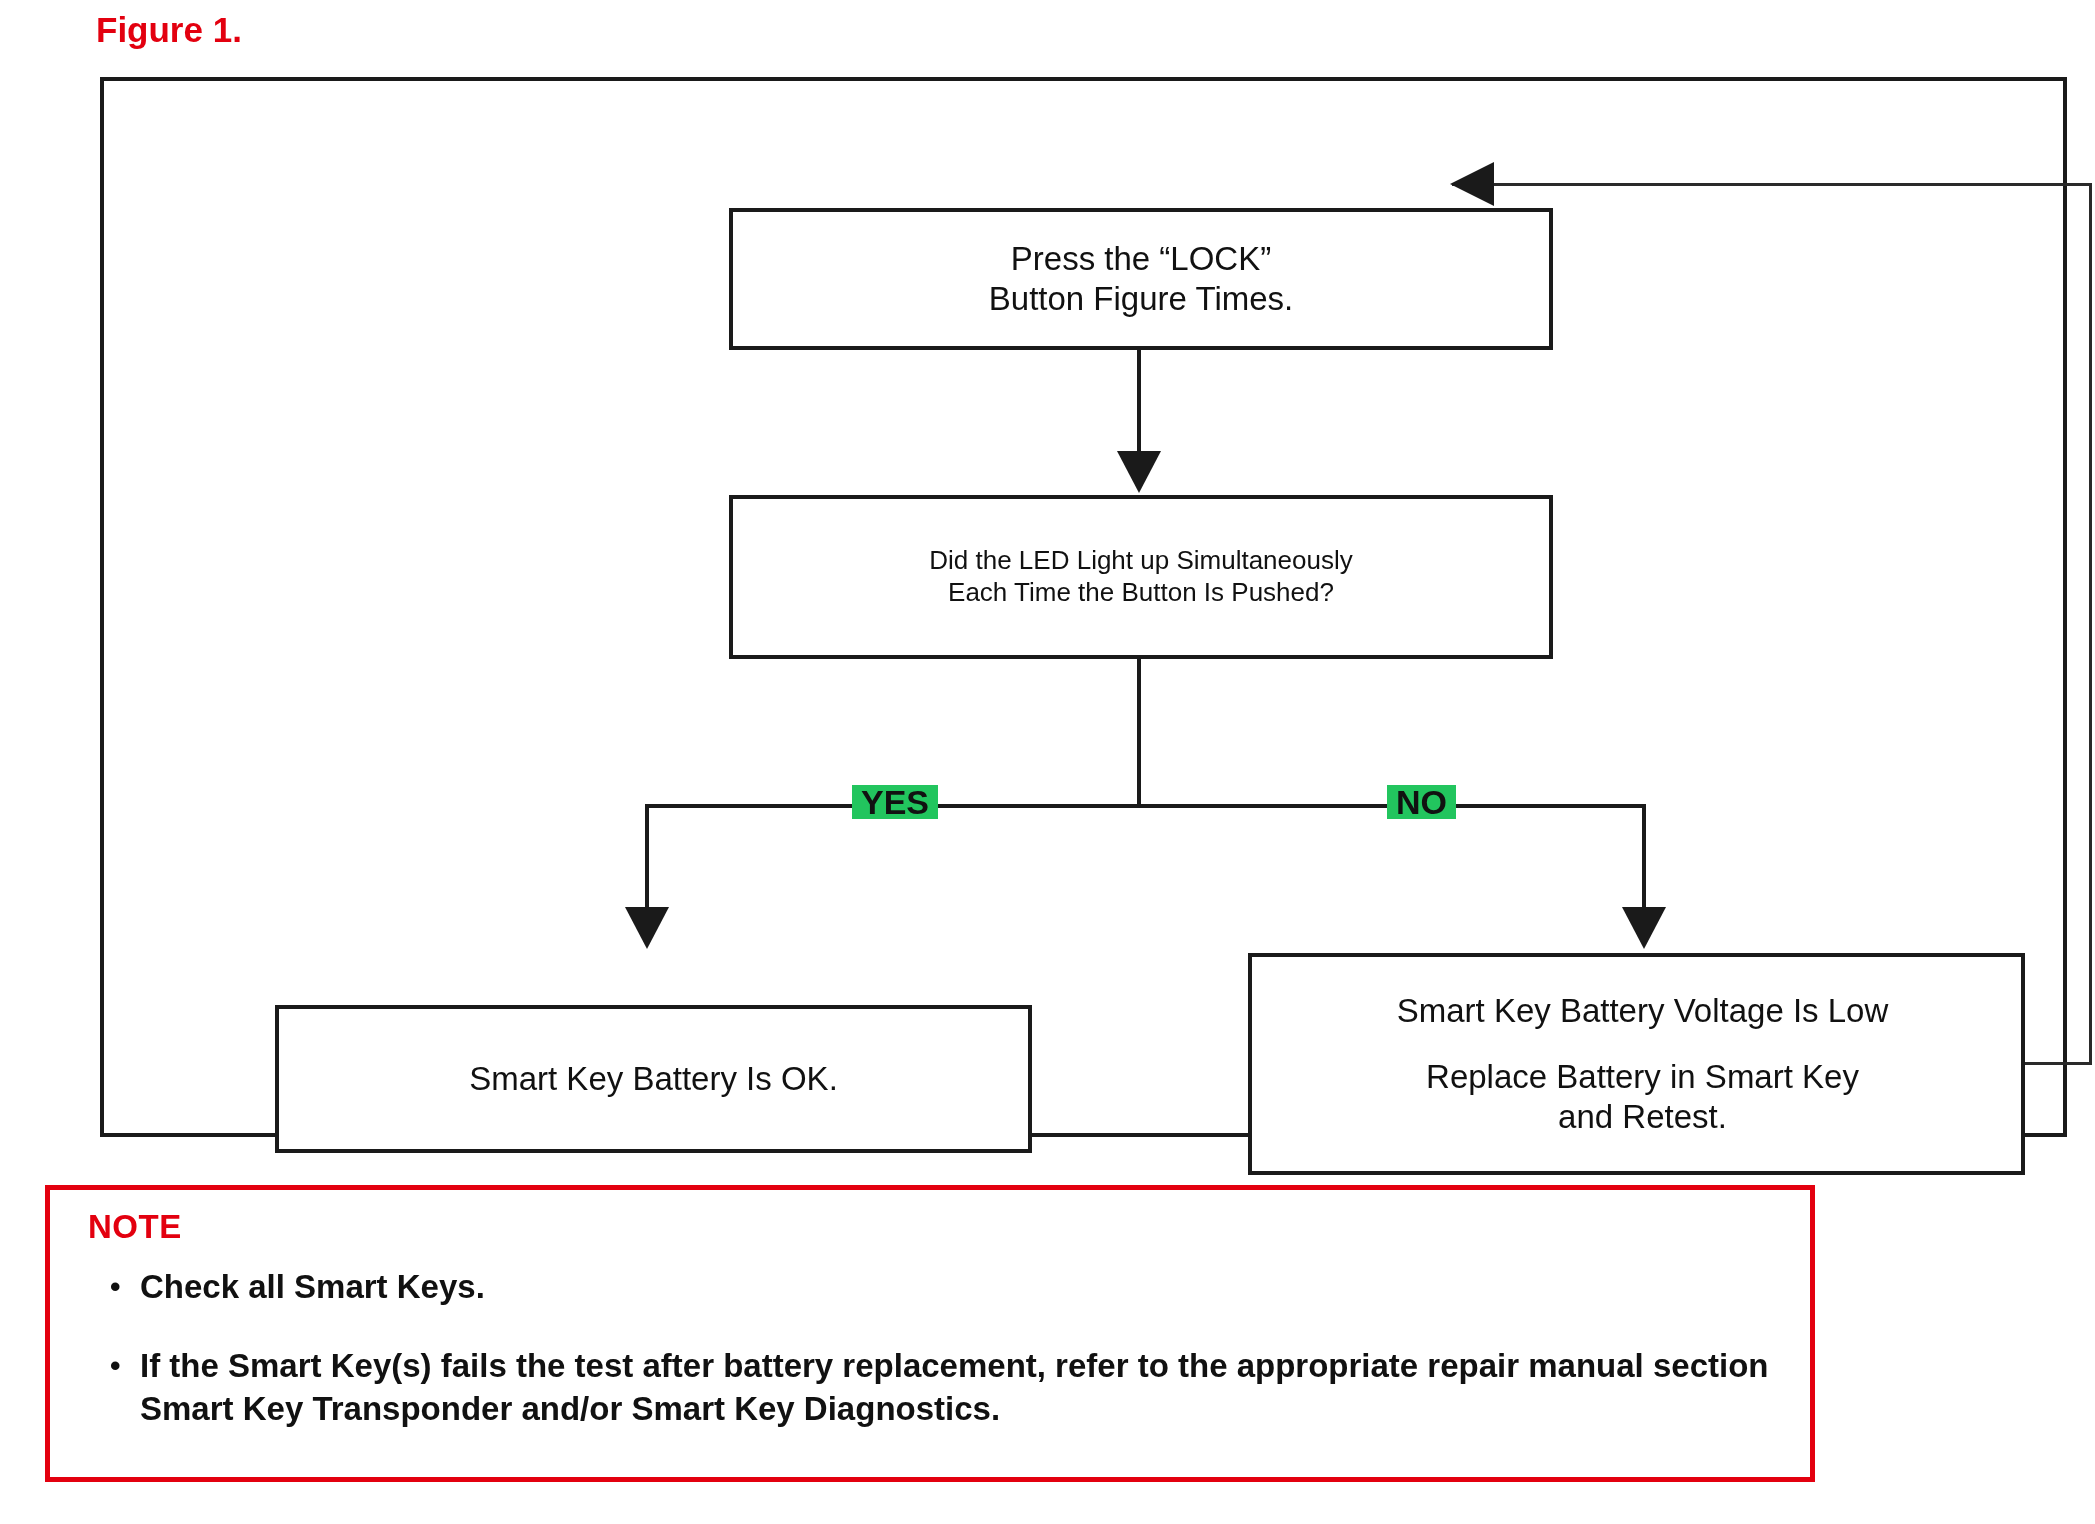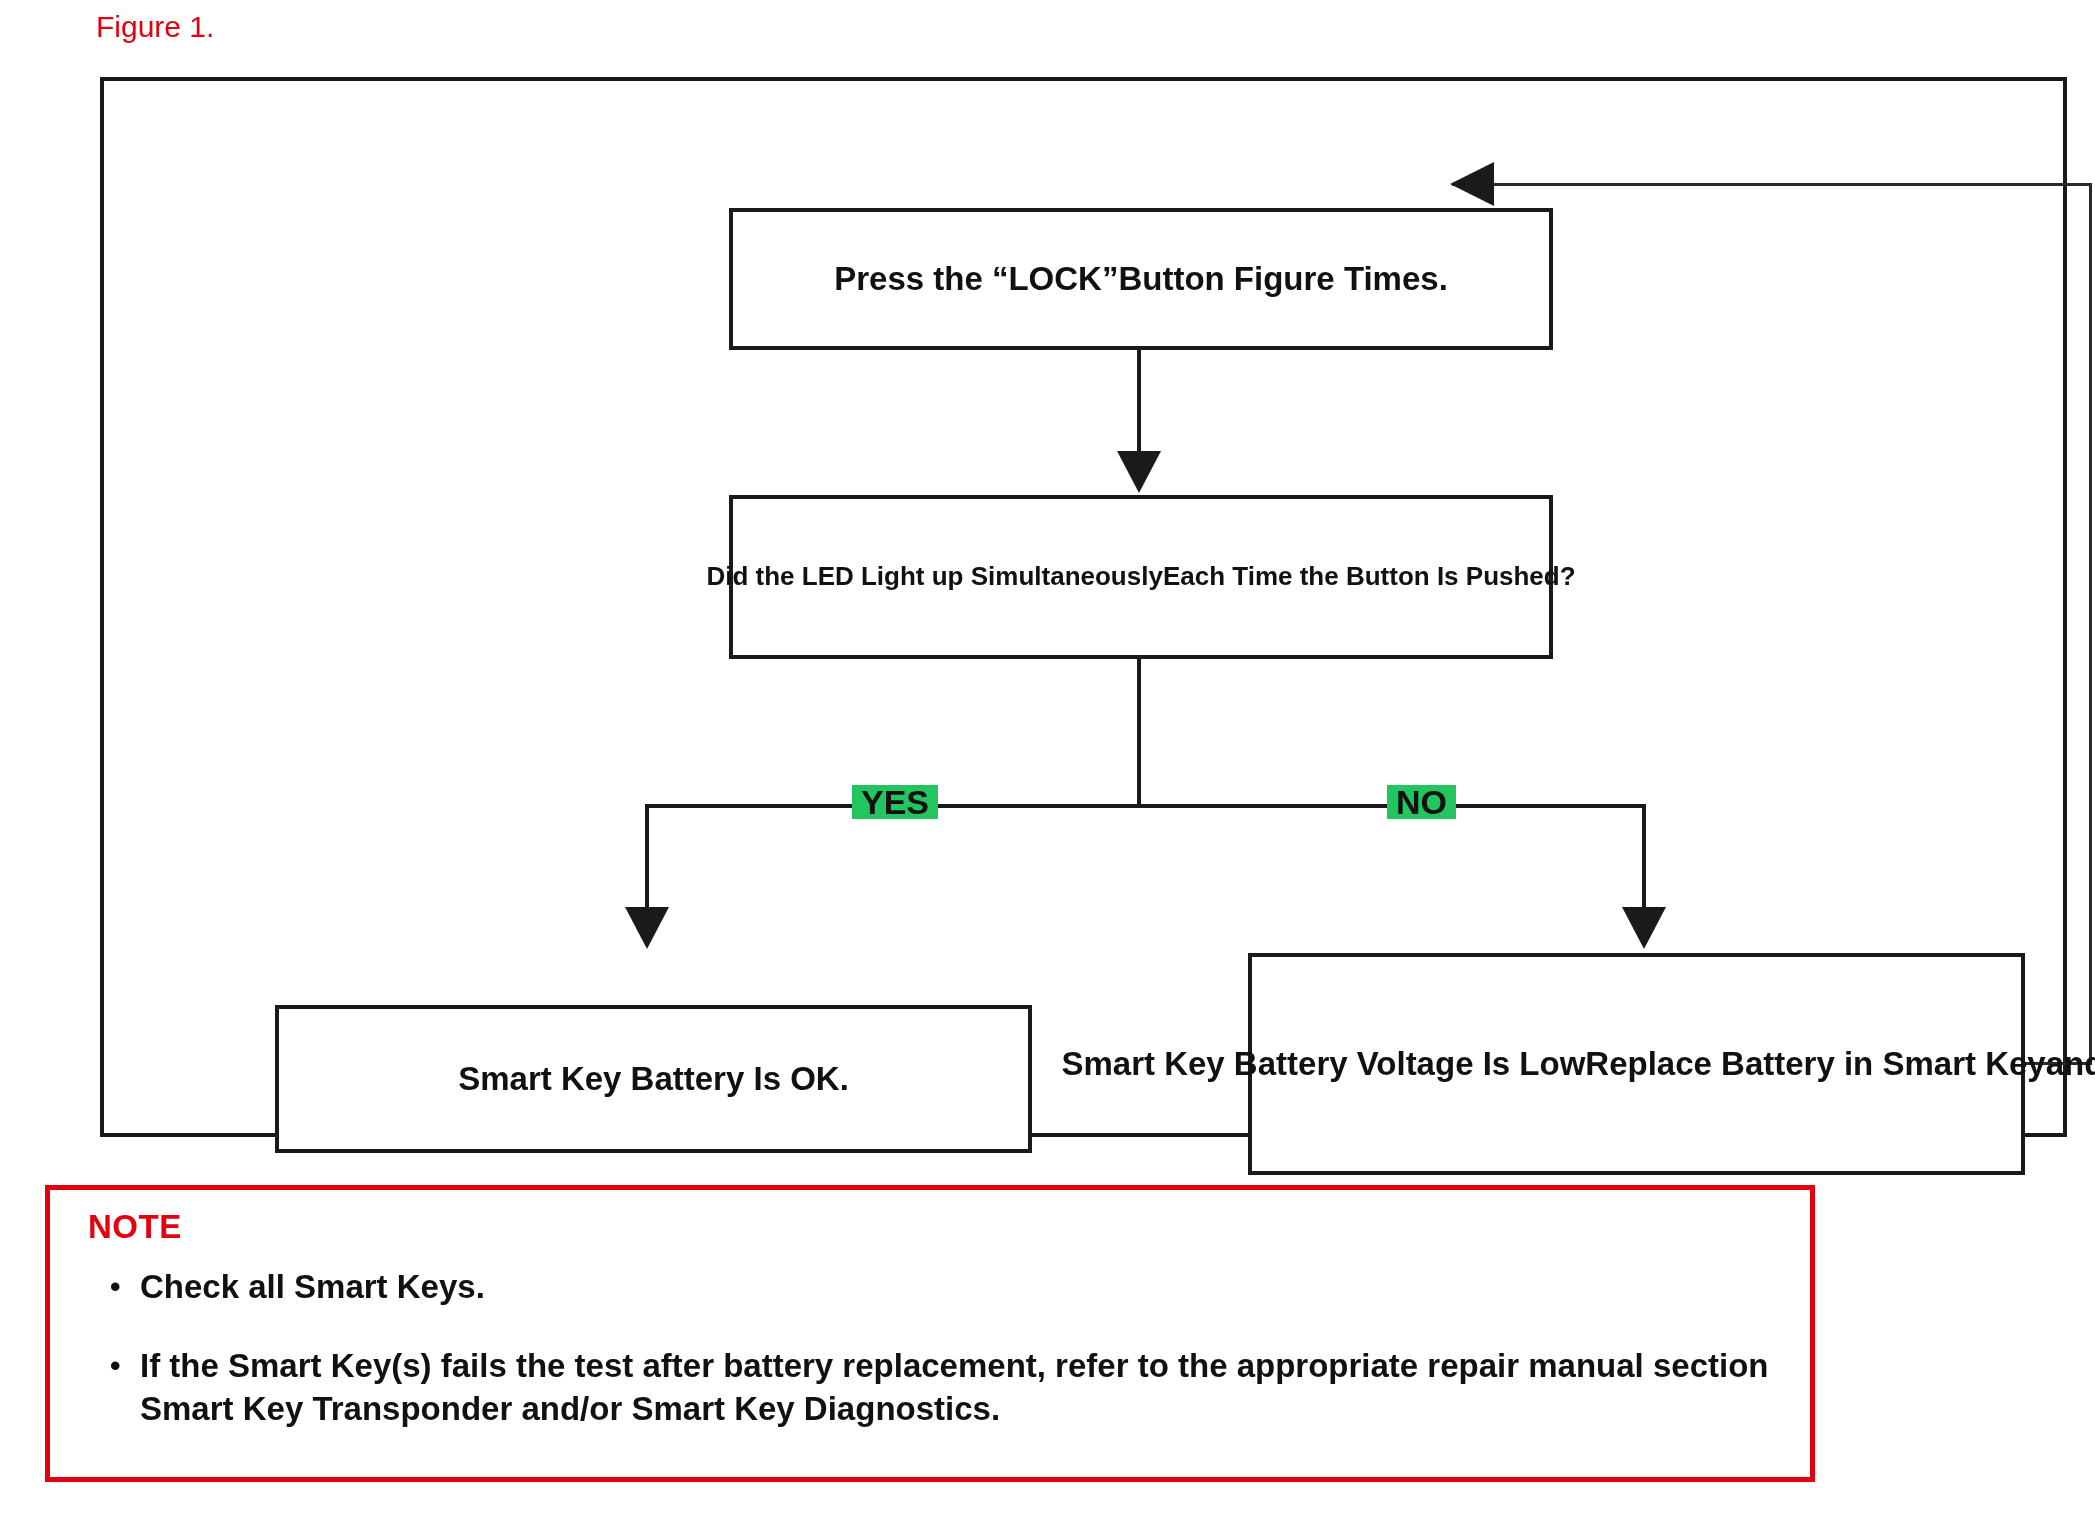--- a/index.html
+++ b/index.html
@@ -21,22 +21,22 @@
     width: 2095px;
     height: 1524px;
     background: #ffffff;
   }
 
   
   .figure-caption {
     position: absolute;
     left: 96px;
     top: 10px;
-    font-size: 30px;
-    font-weight: normal;
+    font-size: 35px;
+    font-weight: bold;
     color: #e3000f;
     letter-spacing: 0px;
     white-space: nowrap;
   }
 
   
   .diagram-frame {
     position: absolute;
     left: 100px;
     top: 77px;
@@ -47,26 +47,26 @@
     box-sizing: border-box;
   }
 
   
   .flow-box {
     position: absolute;
     border: 4px solid #1a1a1a;
     background: #ffffff;
     box-sizing: border-box;
     display: flex;
-    flex-direction: row;
+    flex-direction: column;
     align-items: center;
     justify-content: center;
     text-align: center;
     color: #111111;
-    font-weight: bold;
+    font-weight: normal;
     line-height: 1.22;
   }
   .flow-box .line { display: block; white-space: nowrap; }
 
   #box-press {
     left: 625px;  top: 127px;
     width: 824px; height: 142px;
     font-size: 33px;
   }
   #box-question {

